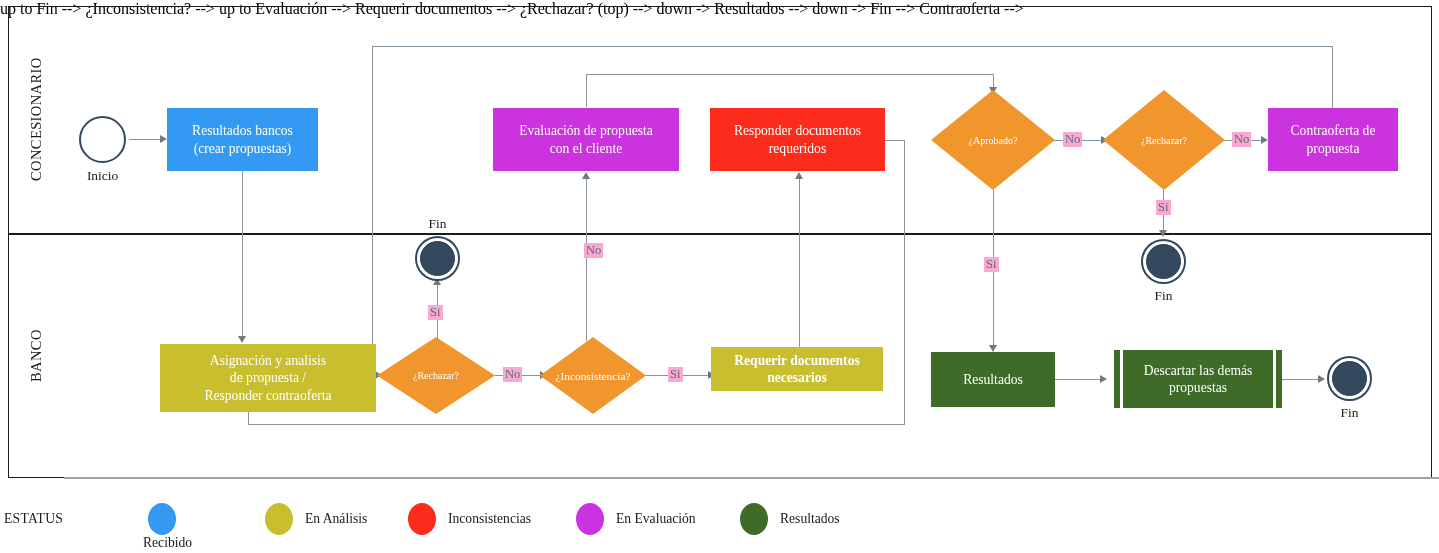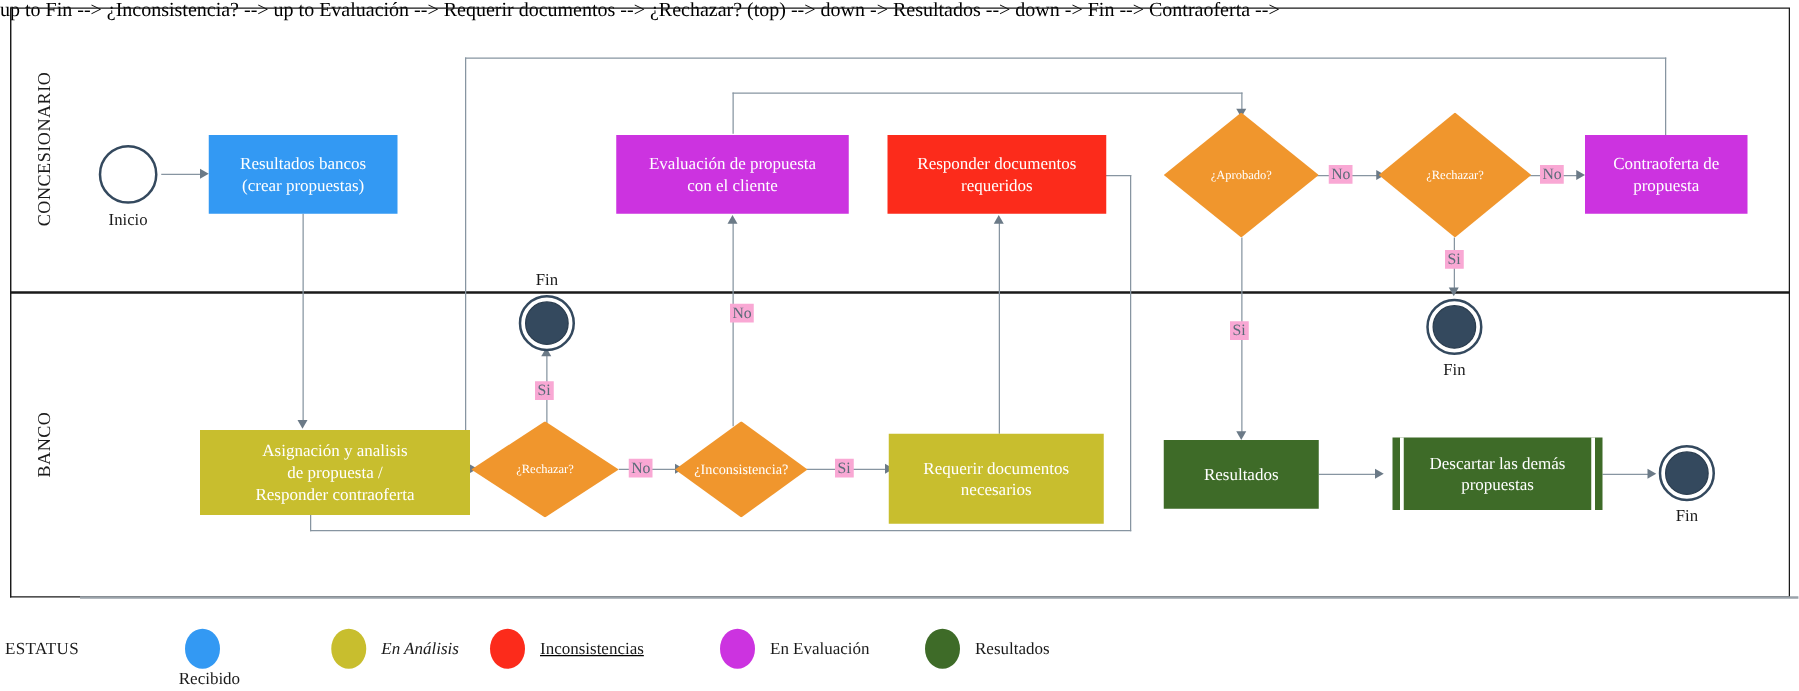--- a/index.html
+++ b/index.html
@@ -335,21 +335,21 @@
     <div class="dtext">¿Rechazar?</div>
   </div>
 
   
   <div class="diamond-wrap" style="left:540px; top:337px; width:106px; height:77px;">
     <div class="dshape"></div>
     <div class="dtext tiny">¿Inconsistencia?</div>
   </div>
 
   
-  <div class="node" style="left:711px; top:347px; width:172px; height:72px; background:#C8BE2E; white-space:pre-line;">Requerir documentos
+  <div class="node" style="left:711px; top:347px; width:172px; height:44px; background:#C8BE2E; white-space:pre-line;font-weight:bold;">Requerir documentos
 necesarios</div>
 
   
   <div class="node" style="left:931px; top:352px; width:124px; height:55px; background:#3E6B28;">Resultados</div>
 
   
   <div class="subproc" style="left:1114px; top:350px; width:168px; height:58px;">
     <div class="bar" style="left:6px;"></div>
     <div class="bar" style="right:6px;"></div>
     <div class="inner" style="white-space:pre-line;">Descartar las demás
@@ -373,26 +373,26 @@
   
   <div class="legend-rule" style="left:64px; top:477px; width:1375px;"></div>
 
   <div class="legend-title" style="left:4px; top:511px;">ESTATUS</div>
 
   <div class="legend-item" style="left:131px; top:503px;flex-direction:column;">
     <span class="legend-dot" style="background:#3399F3;"></span>
     <span class="legend-text">Recibido</span>
   </div>
 
-  <div class="legend-item" style="left:265px; top:503px;font-style:italic;">
+  <div class="legend-item" style="left:265px; top:503px;">
     <span class="legend-dot" style="background:#C8BE2E;"></span>
     <span class="legend-text">En Análisis</span>
   </div>
 
-  <div class="legend-item" style="left:392px; top:503px;text-decoration:underline;">
+  <div class="legend-item" style="left:408px; top:503px;">
     <span class="legend-dot" style="background:#FC2B1B;"></span>
     <span class="legend-text">Inconsistencias</span>
   </div>
 
   <div class="legend-item" style="left:576px; top:503px;">
     <span class="legend-dot" style="background:#CC33E0;"></span>
     <span class="legend-text">En Evaluación</span>
   </div>
 
   <div class="legend-item" style="left:740px; top:503px;">

